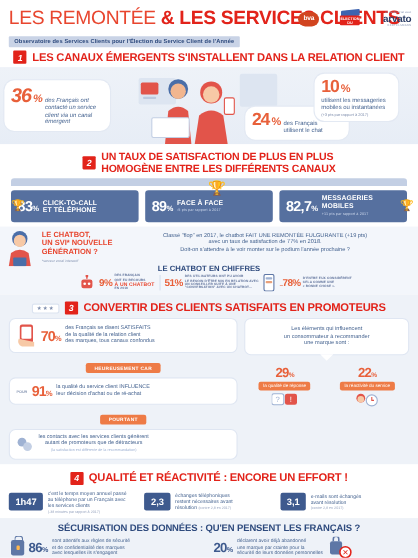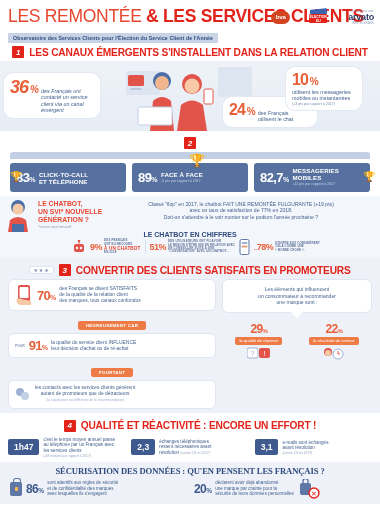--- a/index.html
+++ b/index.html
@@ -39,21 +39,21 @@
 
   
   .sec-head { display:flex; align-items:center; justify-content:center; gap:5px; padding:4px 0 3px 0; }
   .sec-num {
     width:12px; height:12px; background:#e2231a; color:#fff;
     font-size:8px; font-weight:bold; font-style:italic;
     display:flex; align-items:center; justify-content:center; border-radius:1px;
   }
   .sec-title { color:#e2231a; font-size:10.2px; font-weight:bold; letter-spacing:-0.2px; text-align:left; line-height:11px; }
   .sec-title.two { font-size:9.6px; }
-  .sub-head { text-align:center; color:#2e4a7d; font-size:8.6px; font-weight:bold; letter-spacing:-0.1px;font-family:Liberation Serif, serif; }
+  .sub-head { text-align:center; color:#2e4a7d; font-size:8.6px; font-weight:bold; letter-spacing:-0.1px; }
 
   
   .band1 { position:relative; height:70px; background:linear-gradient(#eef2f8,#e7edf6); overflow:hidden; }
   .illus { position:absolute; left:118px; top:2px; width:145px; height:68px; }
   .pill {
     position:absolute; background:#fff; border-radius:9px;
     box-shadow:0 0 0 1px #e3e9f3; padding:4px 6px;
   }
   .big { color:#e8603a; font-weight:bold; letter-spacing:-1px; }
   .stat-row { display:flex; align-items:baseline; gap:2px; }
@@ -224,20 +224,24 @@
         <span class="pct">%</span>
       </div>
       <div class="txt">utilisent les messageries mobiles ou instantanées</div>
       <div class="fine">(+3 pts par rapport à 2017)</div>
     </div>
   </div>
 
   <div class="band2">
     <div class="sec-head">
       <div class="sec-num">2</div>
+      <div class="sec-title two">
+        <span>UN TAUX DE SATISFACTION DE PLUS EN PLUS</span><br>
+        <span>HOMOGÈNE ENTRE LES DIFFÉRENTS CANAUX</span>
+      </div>
     </div>
 
     <div class="chan-top"></div>
     <div class="chan-row">
       <span class="trophy">🏆</span>
       <span class="trophy-sm" style="left:10px; top:12px;">🏆</span>
       <span class="trophy-sm" style="right:4px; top:12px;">🏆</span>
 
       <div class="chan">
         <span class="num"><span>83</span><small>%</small></span>

